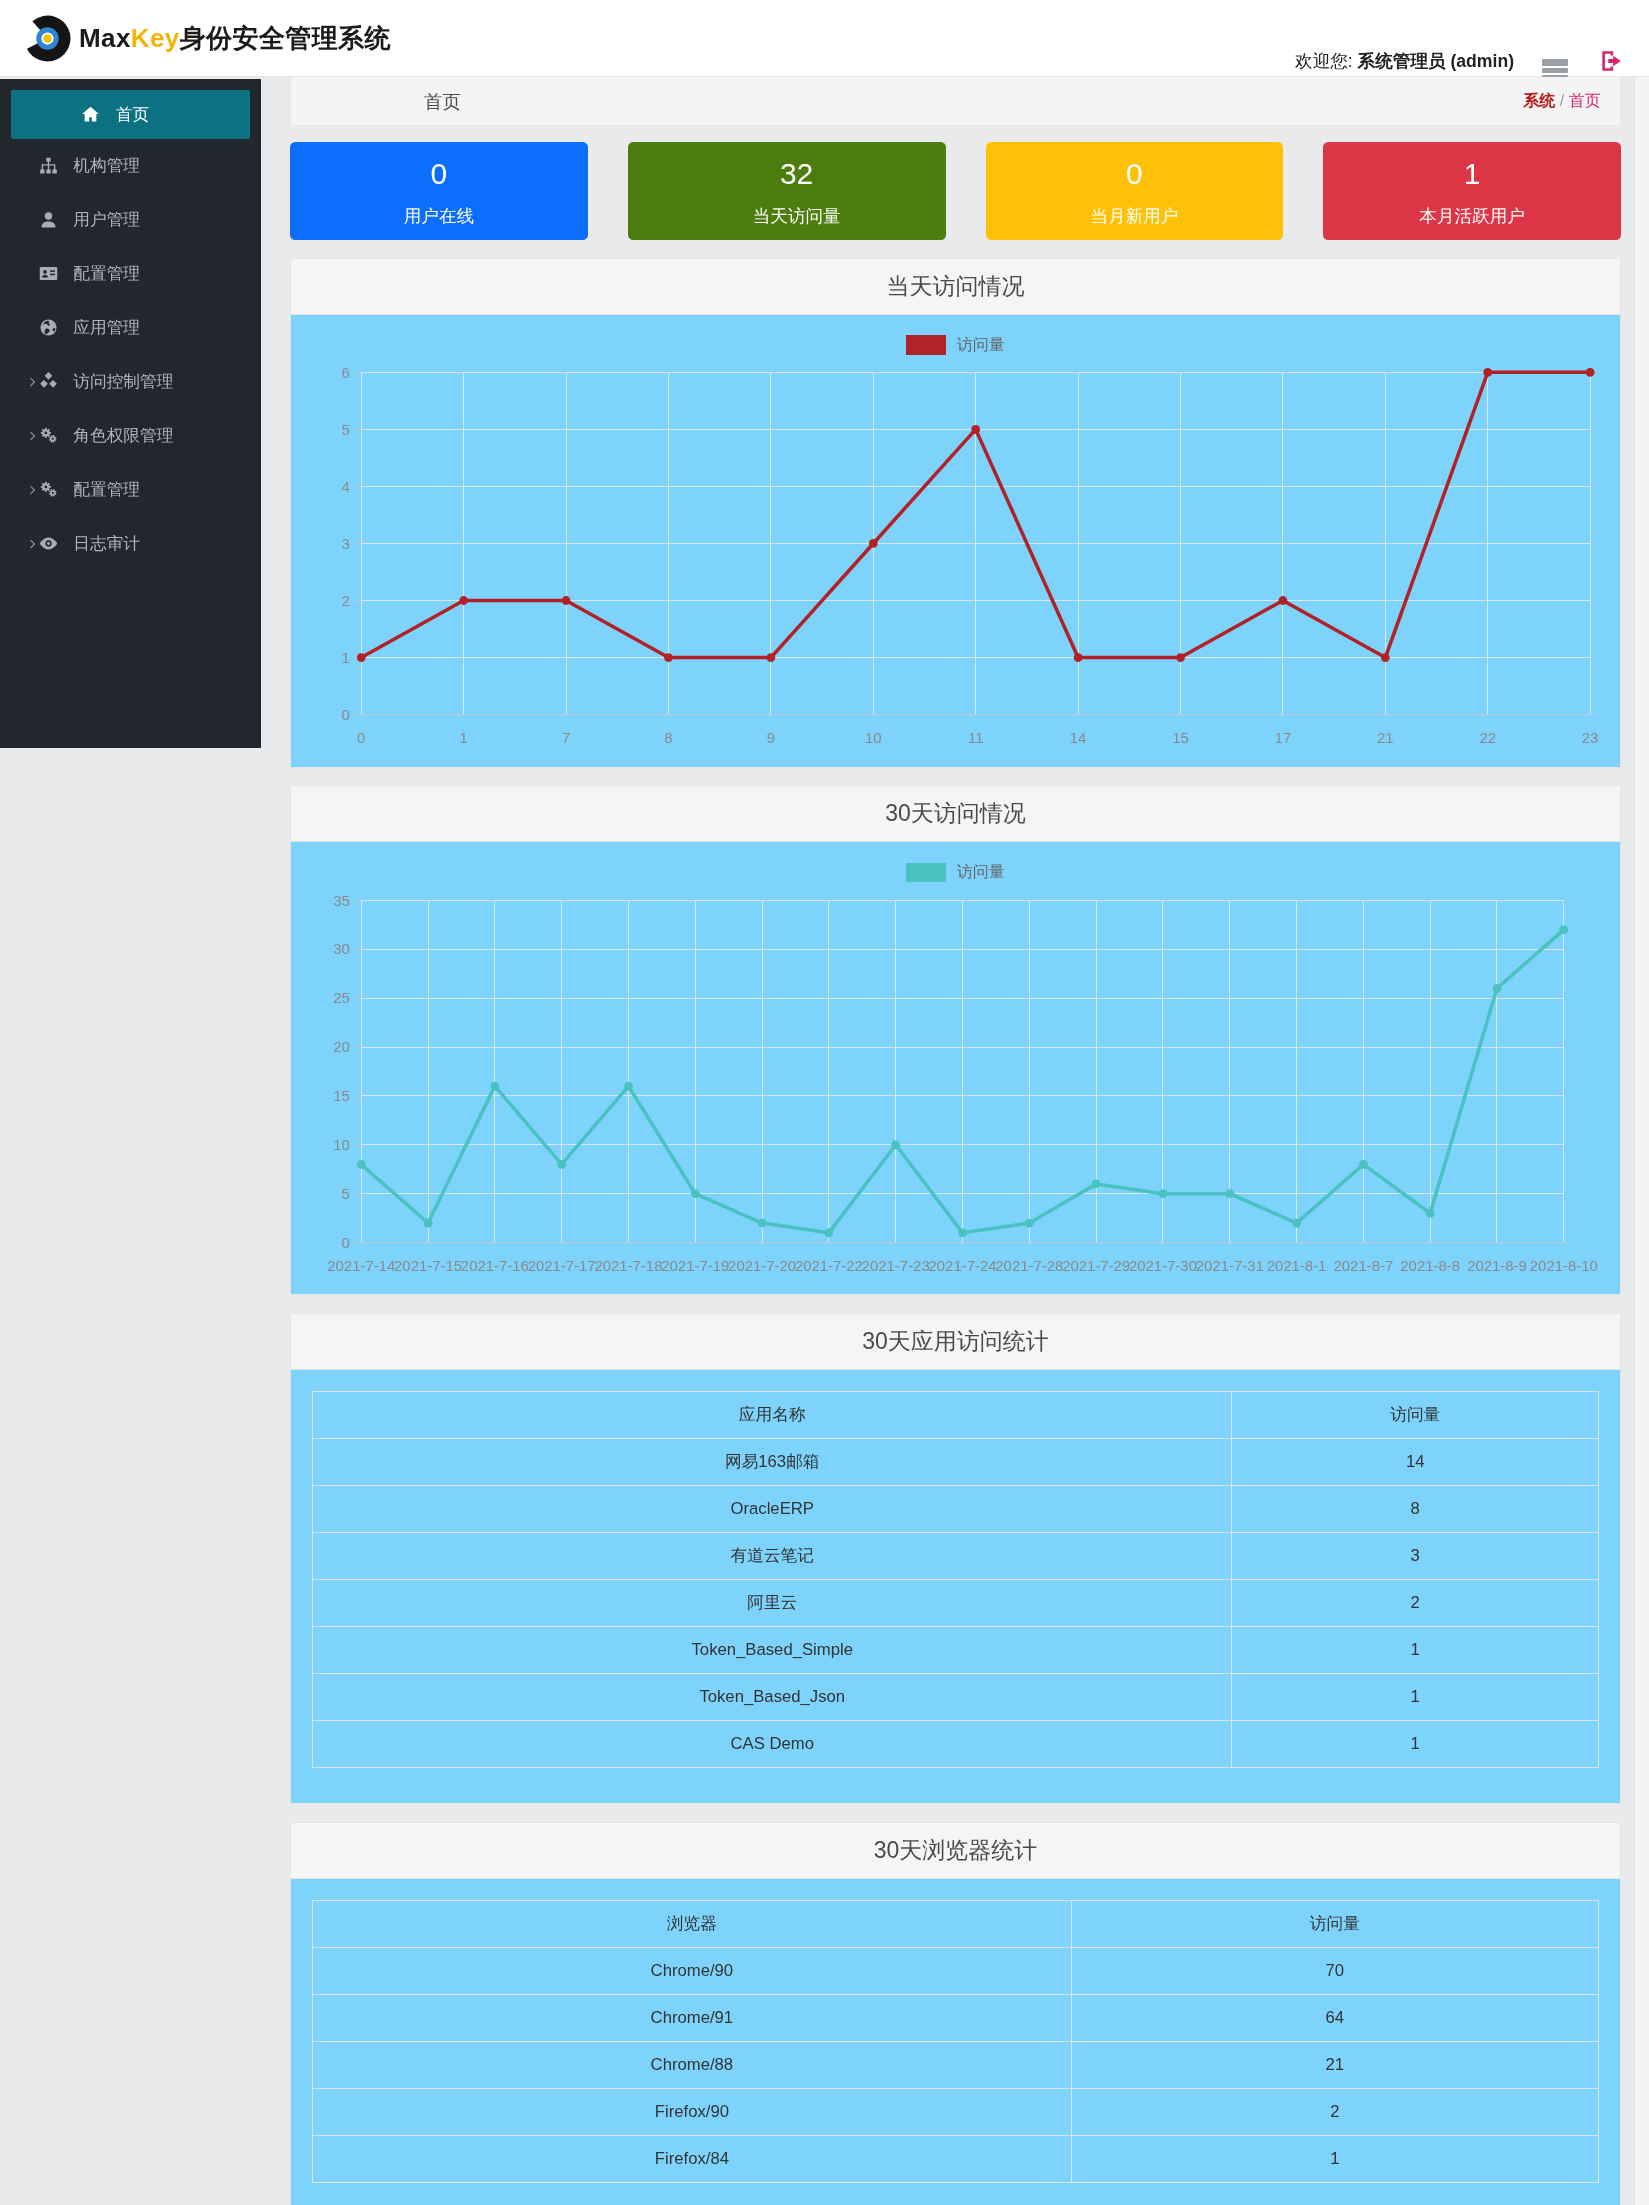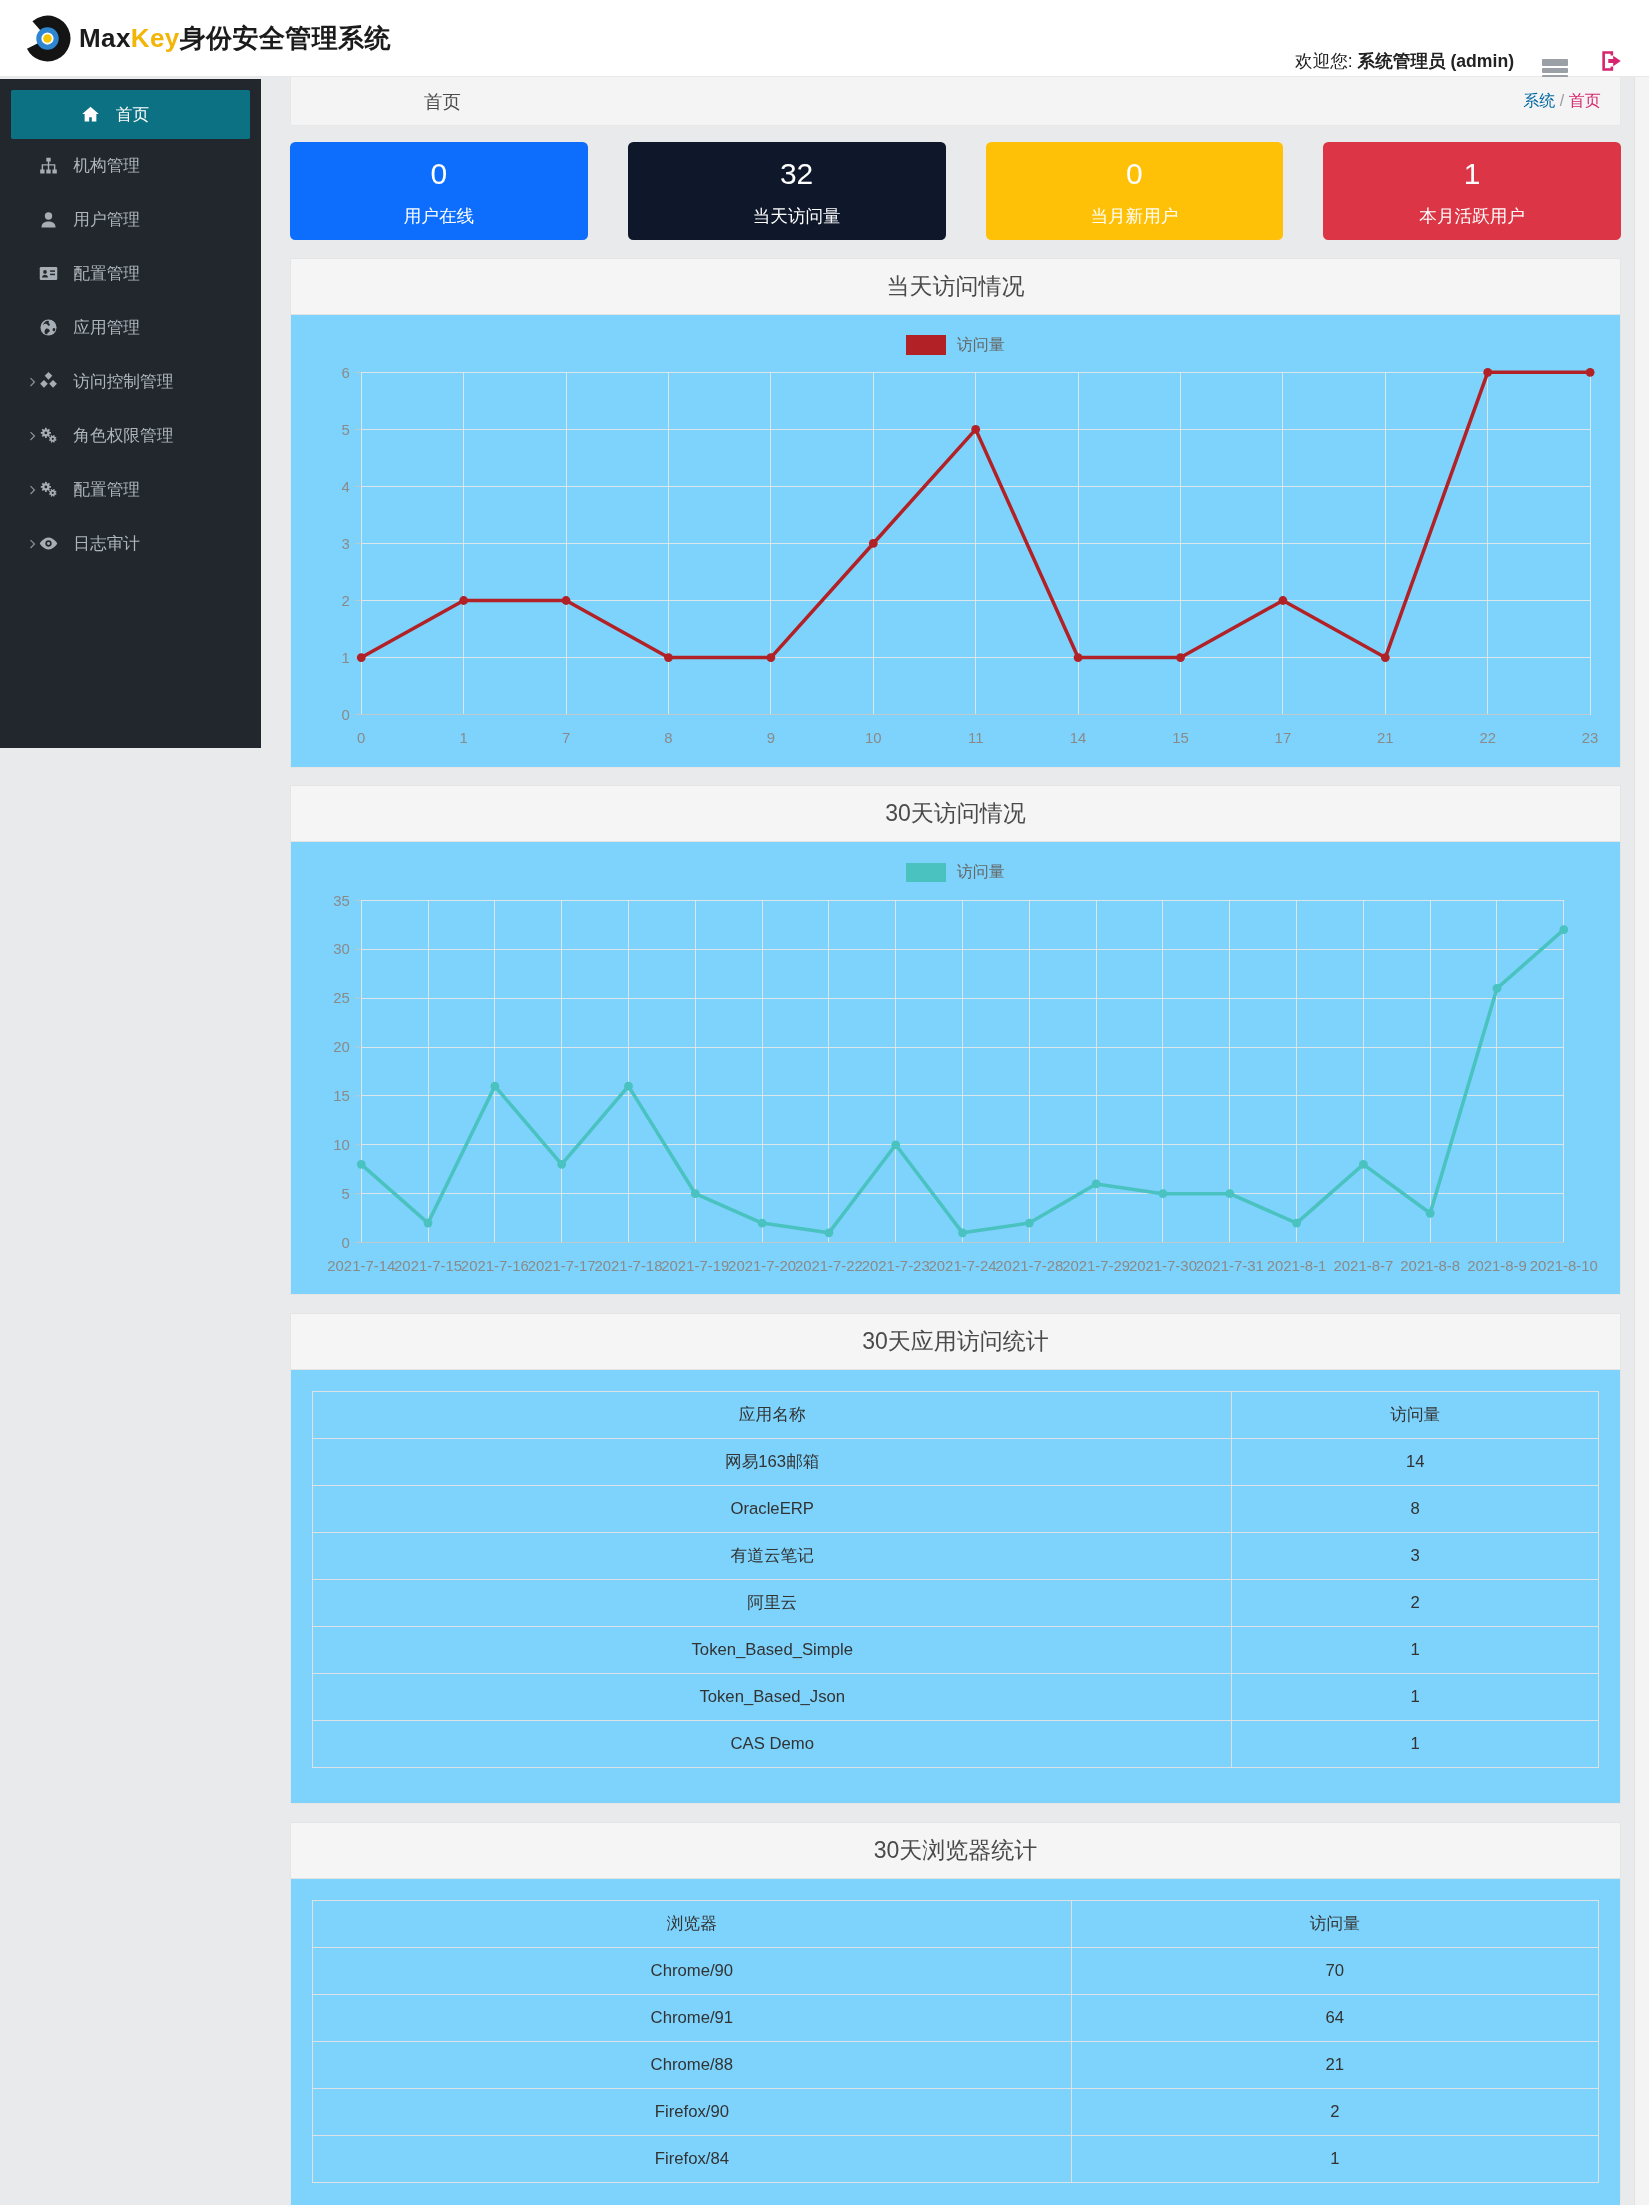--- a/index.html
+++ b/index.html
@@ -45,21 +45,21 @@
   .nav-item.active .nav-ic svg { fill:#ffffff; }
   .nav-label { white-space:nowrap; }
   
   .content { position:absolute; top:77px; left:261px; width:1389px; padding:0 29px; }
   .crumbbar {
     height:49px; background:#f4f4f4; border:0.9px solid #e7e7e7; border-top:none;
     display:flex; align-items:center; padding-left:133px; padding-right:19.3px;
   }
   .crumb-title { font-size:18.4px; color:#4c4c4c; }
   .crumb-path { margin-left:auto; font-size:16px; }
-  .crumb-root { color:#0369a1; cursor:pointer; }
+  .crumb-root { color:#b91c1c; cursor:pointer;font-weight:bold; }
   .crumb-sep { color:#9a9a9a; }
   .crumb-cur { color:#d6246e; cursor:pointer; }
   
   .cards { display:flex; gap:40px; margin-top:16px; }
   .stat-card {
     flex:1; height:98px; border-radius:5.3px; color:#fff; text-align:center;
   }
   .stat-value { font-size:30px; margin-top:15px; }
   .stat-label { font-size:17.6px; margin-top:13px; }
   
@@ -260,21 +260,21 @@
     <span class="crumb-path">
       <span class="crumb-root">系统</span><span class="crumb-sep"> / </span><span class="crumb-cur" style="color: rgb(214, 36, 110);">首页</span>
     </span>
   </div>
 
   <div class="cards" id="cards-row">
       <div class="stat-card" style="background: rgb(13, 110, 253);">
         <div class="stat-value">0</div>
         <div class="stat-label">用户在线</div>
       </div>
-      <div class="stat-card" style="background: #0f172a; padding-left: 20px;">
+      <div class="stat-card" style="background: #4d7c0f; padding-left: 20px;">
         <div class="stat-value">32</div>
         <div class="stat-label">当天访问量</div>
       </div>
       <div class="stat-card" style="background: rgb(255, 193, 7);">
         <div class="stat-value">0</div>
         <div class="stat-label">当月新用户</div>
       </div>
       <div class="stat-card" style="background: rgb(220, 53, 69);">
         <div class="stat-value">1</div>
         <div class="stat-label">本月活跃用户</div>

